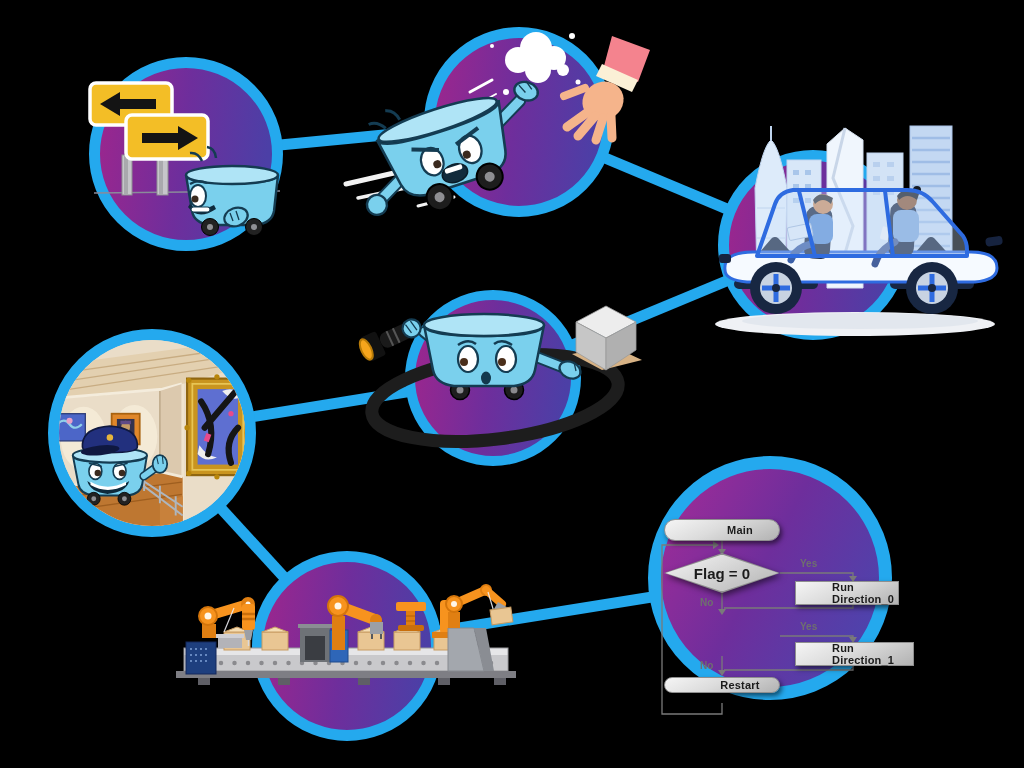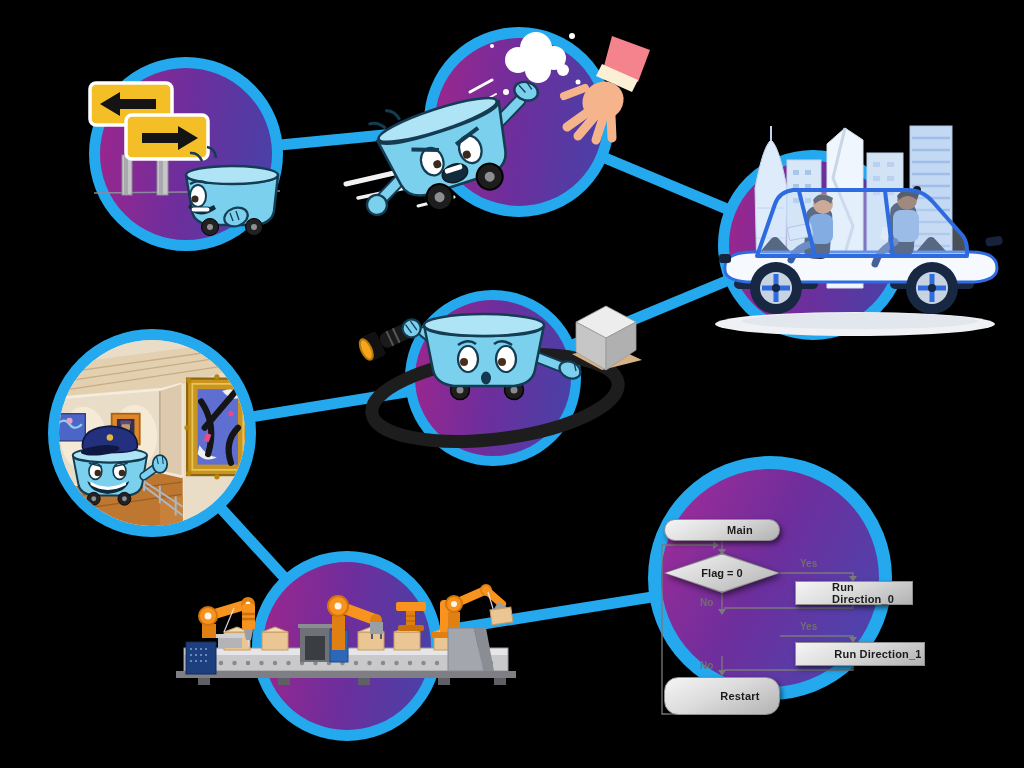--- a/index.html
+++ b/index.html
@@ -20,21 +20,21 @@
   .fcl{stroke:#7A7A7A;stroke-width:1.3;fill:none;}
   .fca{fill:#7A7A7A;}
   .fc-shape{position:absolute;display:flex;align-items:center;justify-content:center;
             font-weight:bold;font-size:11px;color:#1b1b1b;letter-spacing:.2px;
             background:linear-gradient(155deg,#F5F5F5 0%,#DCDCDC 45%,#B2B2B2 100%);
             border:1px solid #8F8F8F;box-shadow:2px 3px 5px rgba(0,0,0,.55);box-sizing:border-box;padding-left:36px;}
   .fc-stadium{border-radius:14px;}
   .fc-d-wrap{position:absolute;filter:drop-shadow(2px 3px 3px rgba(0,0,0,.55));}
   .fc-d-outer{position:absolute;inset:0;background:#8F8F8F;clip-path:polygon(50% 0,100% 50%,50% 100%,0 50%);}
   .fc-d-inner{position:absolute;inset:1.6px;background:linear-gradient(155deg,#F5F5F5,#B2B2B2);clip-path:polygon(50% 0,100% 50%,50% 100%,0 50%);}
-  .fc-d-label{position:absolute;inset:0;display:flex;align-items:center;justify-content:center;font-weight:bold;font-size:11px;color:#1b1b1b;}
+  .fc-d-label{position:absolute;inset:0;display:flex;align-items:center;justify-content:center;font-weight:bold;font-size:15px;color:#1b1b1b;}
   .fc-yn{position:absolute;font-size:10px;font-weight:bold;color:#6F6F6F;}
 </style>
 </head>
 <body>
 
 <div id="stage">
 
   <svg id="connectors" width="1024" height="768">
     <line class="conn" x1="186" y1="154" x2="519" y2="122"></line>
     <line class="conn" x1="519" y1="122" x2="813" y2="245"></line>
@@ -491,20 +491,20 @@
       <polyline class="fcl" points="213,161 213,165 84,165"></polyline>
     </svg>
     <div class="fc-shape fc-stadium" style="left:24px;top:14px;width:116px;height:22px">Main</div>
     <div class="fc-d-wrap" style="left:24px;top:48px;width:116px;height:40px">
       <div class="fc-d-outer"></div>
       <div class="fc-d-inner"></div>
       <div class="fc-d-label">Flag = 0</div>
     </div>
     <span class="fc-yn" style="left:160px;top:53px">Yes</span>
     <span class="fc-yn" style="left:60px;top:92px">No</span>
-    <div class="fc-shape" style="left:155px;top:76px;width:118px;height:24px">Run Direction_0</div>
+    <div class="fc-shape" style="left:155px;top:76px;width:104px;height:24px">Run Direction_0</div>
     <span class="fc-yn" style="left:160px;top:116px">Yes</span>
     <span class="fc-yn" style="left:60px;top:155px">No</span>
-    <div class="fc-shape" style="left:155px;top:137px;width:130px;height:24px">Run Direction_1</div>
-    <div class="fc-shape fc-stadium" style="left:24px;top:172px;width:116px;height:38px">Restart</div>
+    <div class="fc-shape" style="left:155px;top:137px;width:119px;height:24px">Run Direction_1</div>
+    <div class="fc-shape fc-stadium" style="left:24px;top:172px;width:116px;height:16px">Restart</div>
   </div>
 
 </div>
 
 </body></html>

